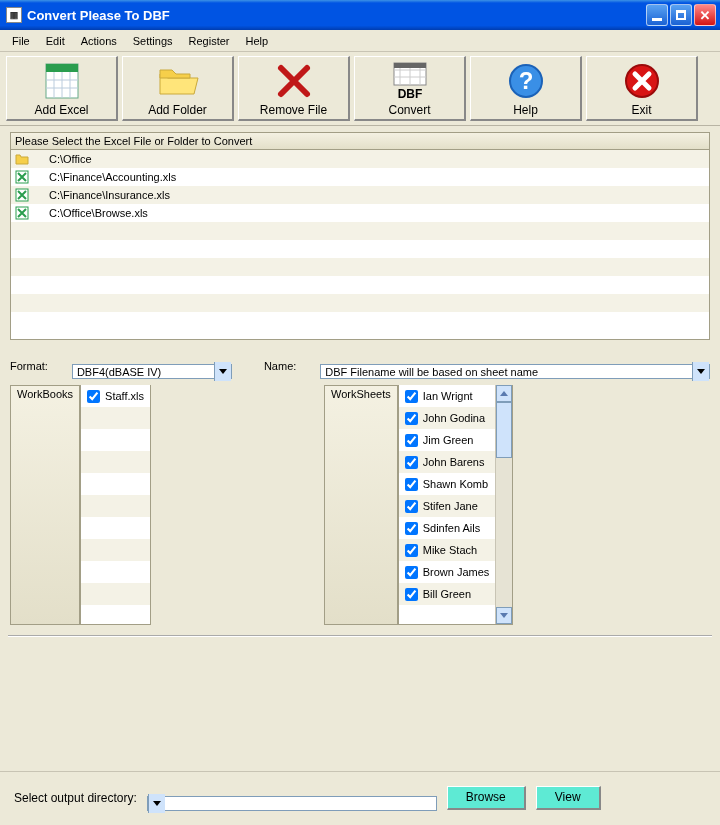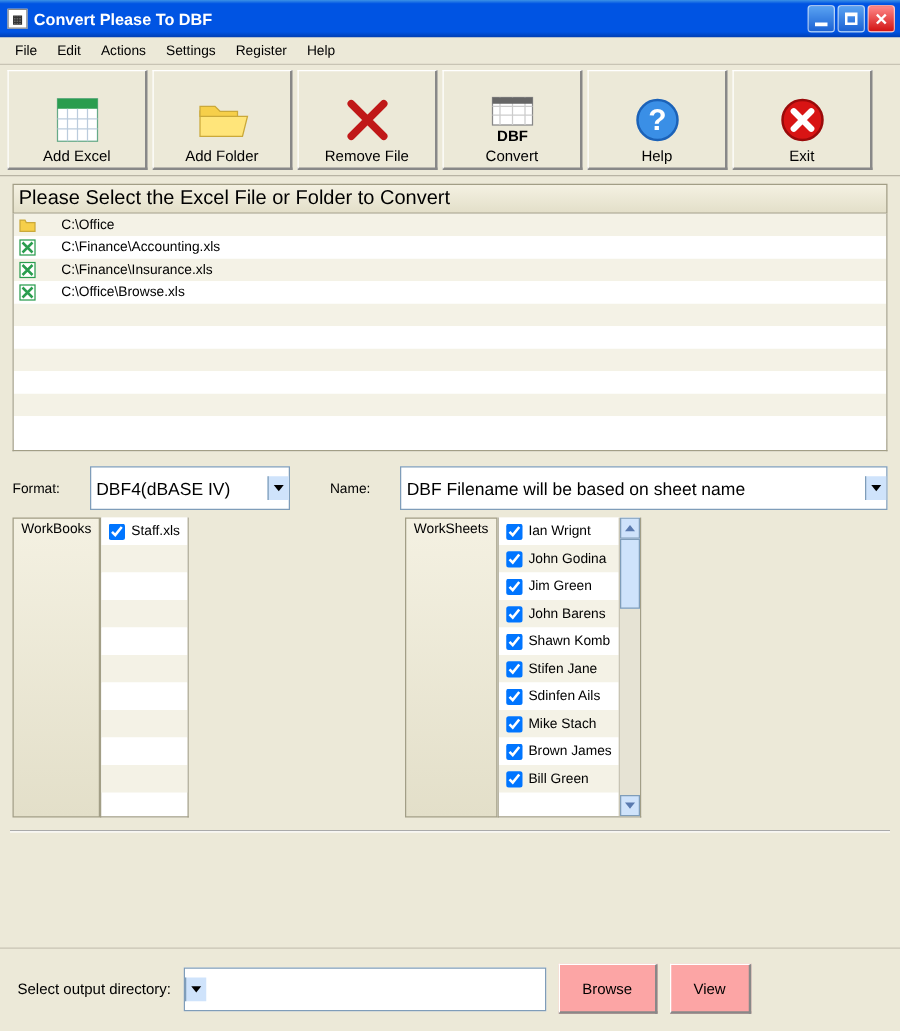--- a/index.html
+++ b/index.html
@@ -59,54 +59,54 @@
     background: #ece9d8;
     border-bottom: 1px solid #b8b4a4;
   }
   .tool-btn {
     flex:0 0 auto;
     width: 112px;
     background: #ece9d8;
     border-top:1px solid #fff;border-left:1px solid #fff;
     border-right:2px solid #888;border-bottom:2px solid #888;
     display:flex;flex-direction:column;align-items:center;justify-content:center;
-    padding:19px 0 2px 0;
+    padding:4px 0 2px 0;
     font-size:12px;
     cursor:default;
   }
   .tool-btn .ico{width:44px;height:40px;display:flex;align-items:center;justify-content:center;margin-bottom:2px;}
   
   .content {
     padding: 6px 10px 0 10px;
   }
   .panel-title {
     background: linear-gradient(to bottom,#f4f1e2,#e3dfc9);
     border:1px solid #a29e86;
     padding:2px 4px;
-    font-size:16px;
+    font-size:11px;
   }
   .file-list {
     border:1px solid #a29e86;
     border-top:none;
     background:white;
     height:190px;
     overflow:auto;
   }
   .file-row{
     height:18px;display:flex;align-items:center;gap:20px;padding:0 4px;
   }
   .file-row:nth-child(odd){background:#f4f2e6;}
   .file-row:nth-child(even){background:#fff;}
   .xls-icon,.folder-icon{width:14px;height:14px;display:inline-flex;align-items:center;justify-content:center;}
   
   .row-controls{display:flex;align-items:center;gap:24px;margin:12px 0 6px 0;}
   .label{font-size:11px;}
   .combo{
-    display:flex;align-items:center;background:white;border:1px solid #7f9db9;height:35px;
-    font-size:14px;position:relative;
+    display:flex;align-items:center;background:white;border:1px solid #7f9db9;height:15px;
+    font-size:11px;position:relative;margin-top:12px;
   }
   .combo span.val{flex:1;padding:0 4px;overflow:hidden;white-space:nowrap;}
   .combo .drop{width:17px;height:19px;background:#cfe3fb;border-left:1px solid #7f9db9;display:flex;align-items:center;justify-content:center;}
   .drop::after{content:"";border-left:4px solid transparent;border-right:4px solid transparent;border-top:5px solid #000;}
   
   .two-col{display:flex;gap:12px;margin-top:4px;}
   .col{display:flex;flex-direction:row;}
   .col.left{flex:0 0 302px;}
   .col.right{flex:1;}
   .col-head{
@@ -131,24 +131,24 @@
   .scroll-track{flex:1;}
   
   .bottom{
     position:absolute;left:0;right:0;bottom:0;
     padding:12px 14px 14px 14px;
     border-top:1px solid #c8c4b4;
     background:#ece9d8;
     display:flex;align-items:center;gap:10px;
   }
   .btn{
-    background:#fca5a5;
+    background:#5eead4;
     border-top:1px solid #fff;border-left:1px solid #fff;
     border-right:2px solid #888;border-bottom:2px solid #888;
-    padding:3px 18px;font-size:12px;height:40px;
+    padding:3px 18px;font-size:12px;height:24px;
   }
   .sep-line{height:2px;border-top:1px solid #aaa;border-bottom:1px solid #fff;margin:10px 8px 0 8px;}
   svg{display:block;}
 </style>
 </head>
 <body>
 
 <div class="titlebar">
   <div class="app-icon">▦</div>
   <span>Convert Please To DBF</span>

